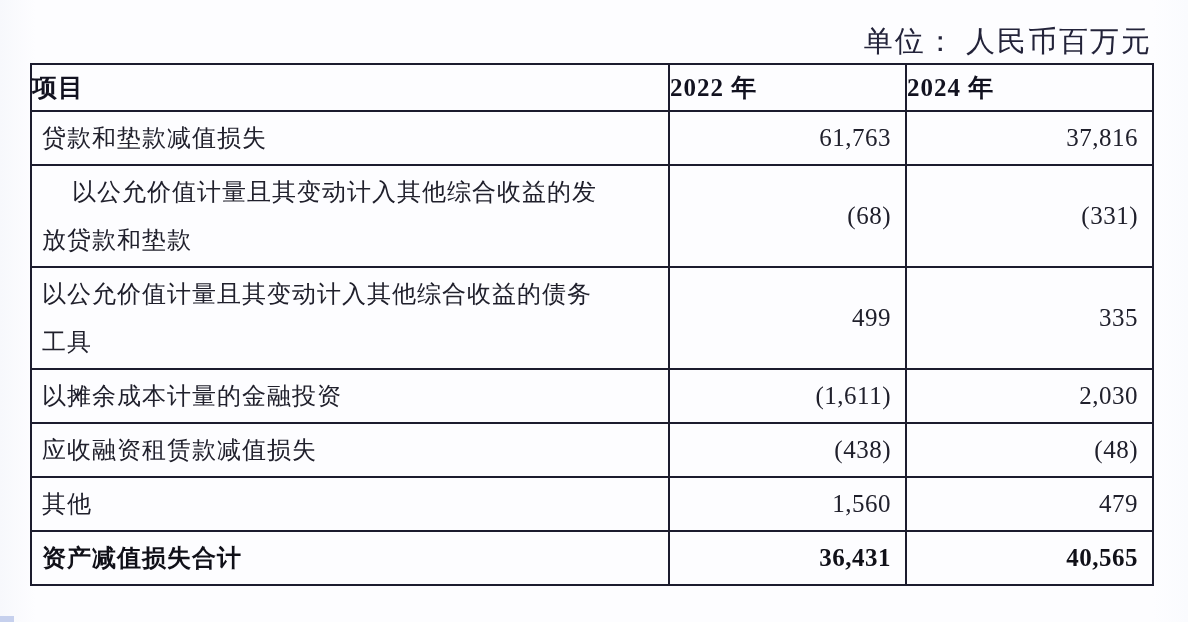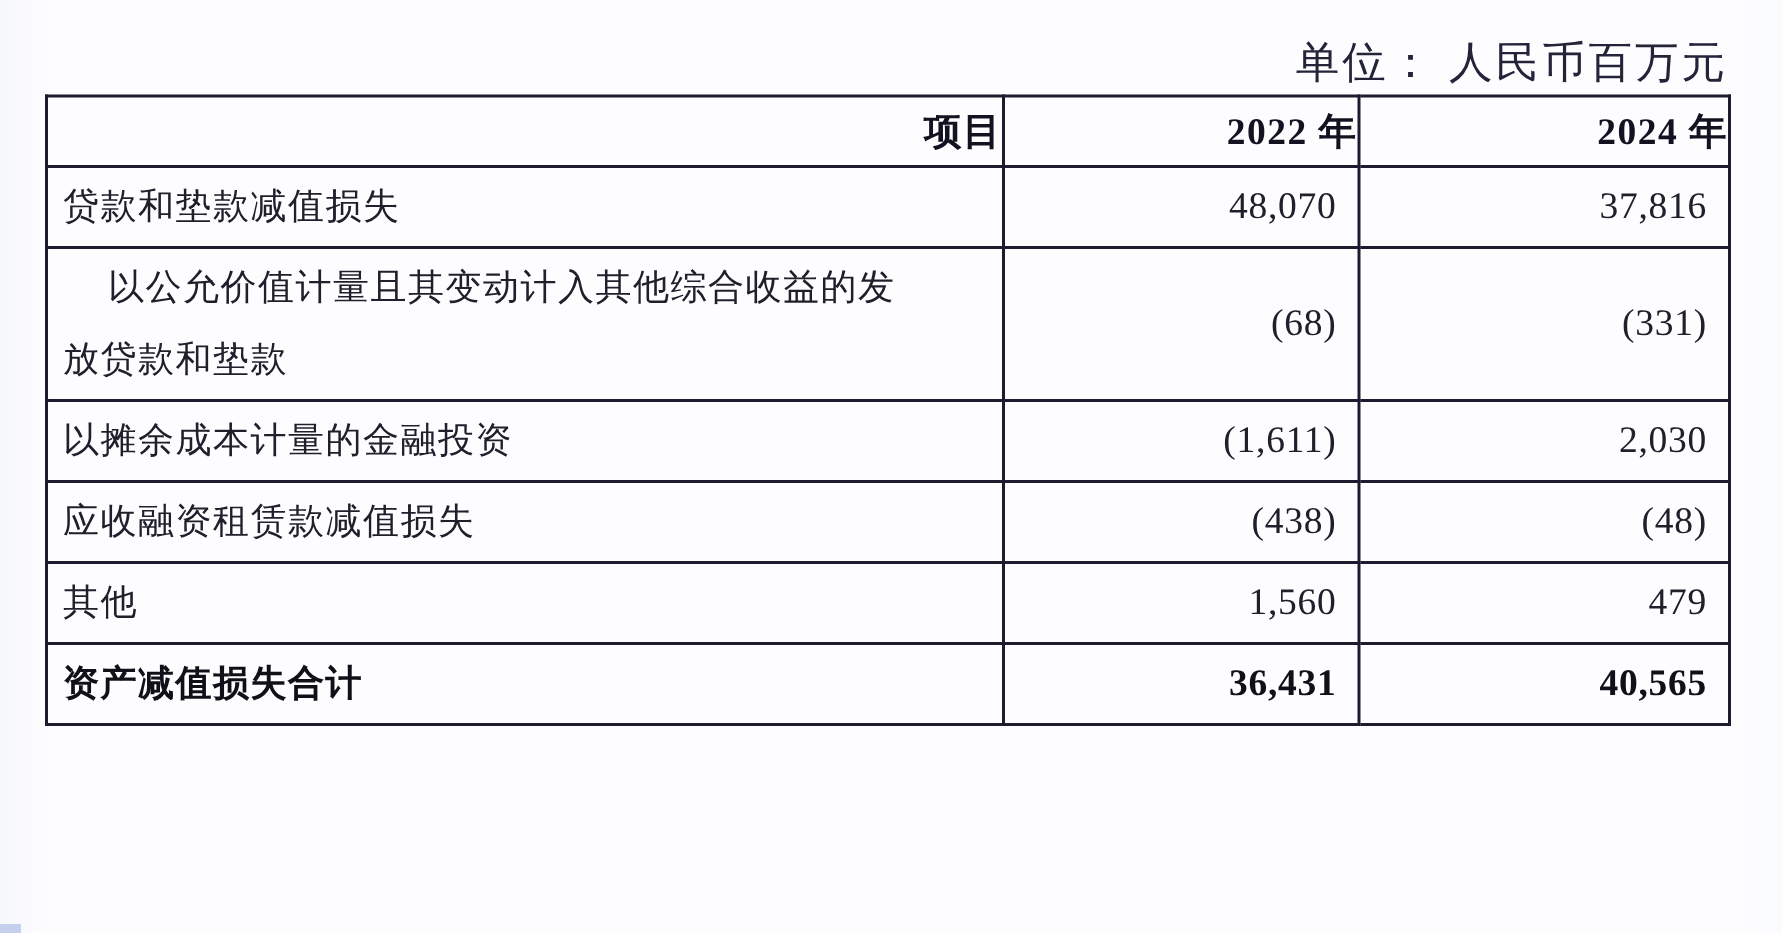--- a/index.html
+++ b/index.html
@@ -43,21 +43,21 @@
   table.report th,
   table.report td {
     border: 2px solid #1c1c2e;
     vertical-align: middle;
     box-sizing: border-box;
   }
   table.report th {
     height: 47px;
     font-size: 25px;
     font-weight: 700;
-    text-align: right;
+    text-align: left;
     letter-spacing: 1px;
     color: #121220;
     padding: 0;
   }
   td.item {
     font-size: 24px;
     padding: 2px 8px 2px 10px;
     line-height: 48px;
     white-space: pre-line;
     letter-spacing: 1px;
@@ -99,28 +99,34 @@
     <thead>
       <tr>
         <th>项目</th>
         <th>2022 年</th>
         <th>2024 年</th>
       </tr>
     </thead>
     <tbody>
         <tr class="row">
           <td class="item">贷款和垫款减值损失</td>
-          <td class="num">48,070</td>
+          <td class="num">61,763</td>
           <td class="num">37,816</td>
         </tr>
         <tr class="row-tall">
           <td class="item indent">以公允价值计量且其变动计入其他综合收益的发
 放贷款和垫款</td>
           <td class="num">(68)</td>
           <td class="num">(331)</td>
+        </tr>
+        <tr class="row-tall">
+          <td class="item">以公允价值计量且其变动计入其他综合收益的债务
+工具</td>
+          <td class="num">499</td>
+          <td class="num">335</td>
         </tr>
         <tr class="row">
           <td class="item">以摊余成本计量的金融投资</td>
           <td class="num">(1,611)</td>
           <td class="num">2,030</td>
         </tr>
         <tr class="row">
           <td class="item">应收融资租赁款减值损失</td>
           <td class="num">(438)</td>
           <td class="num">(48)</td>

